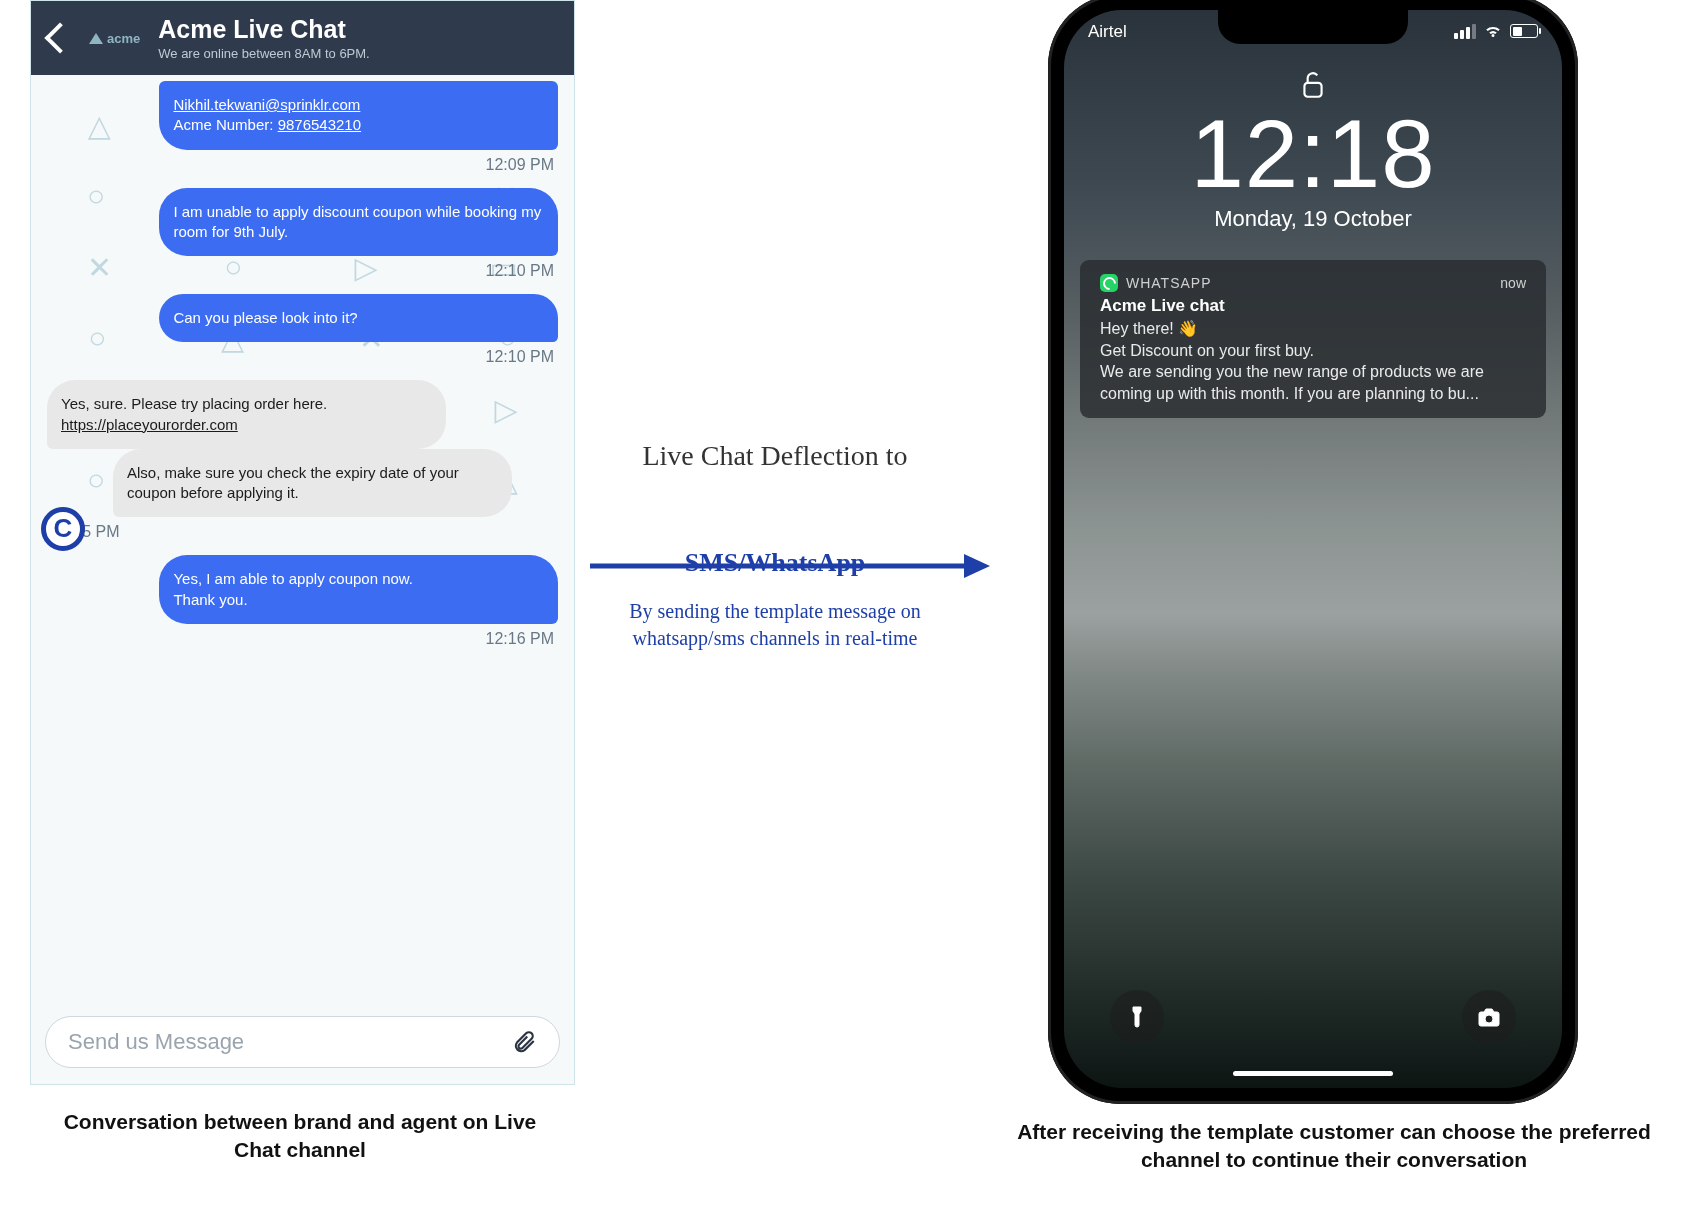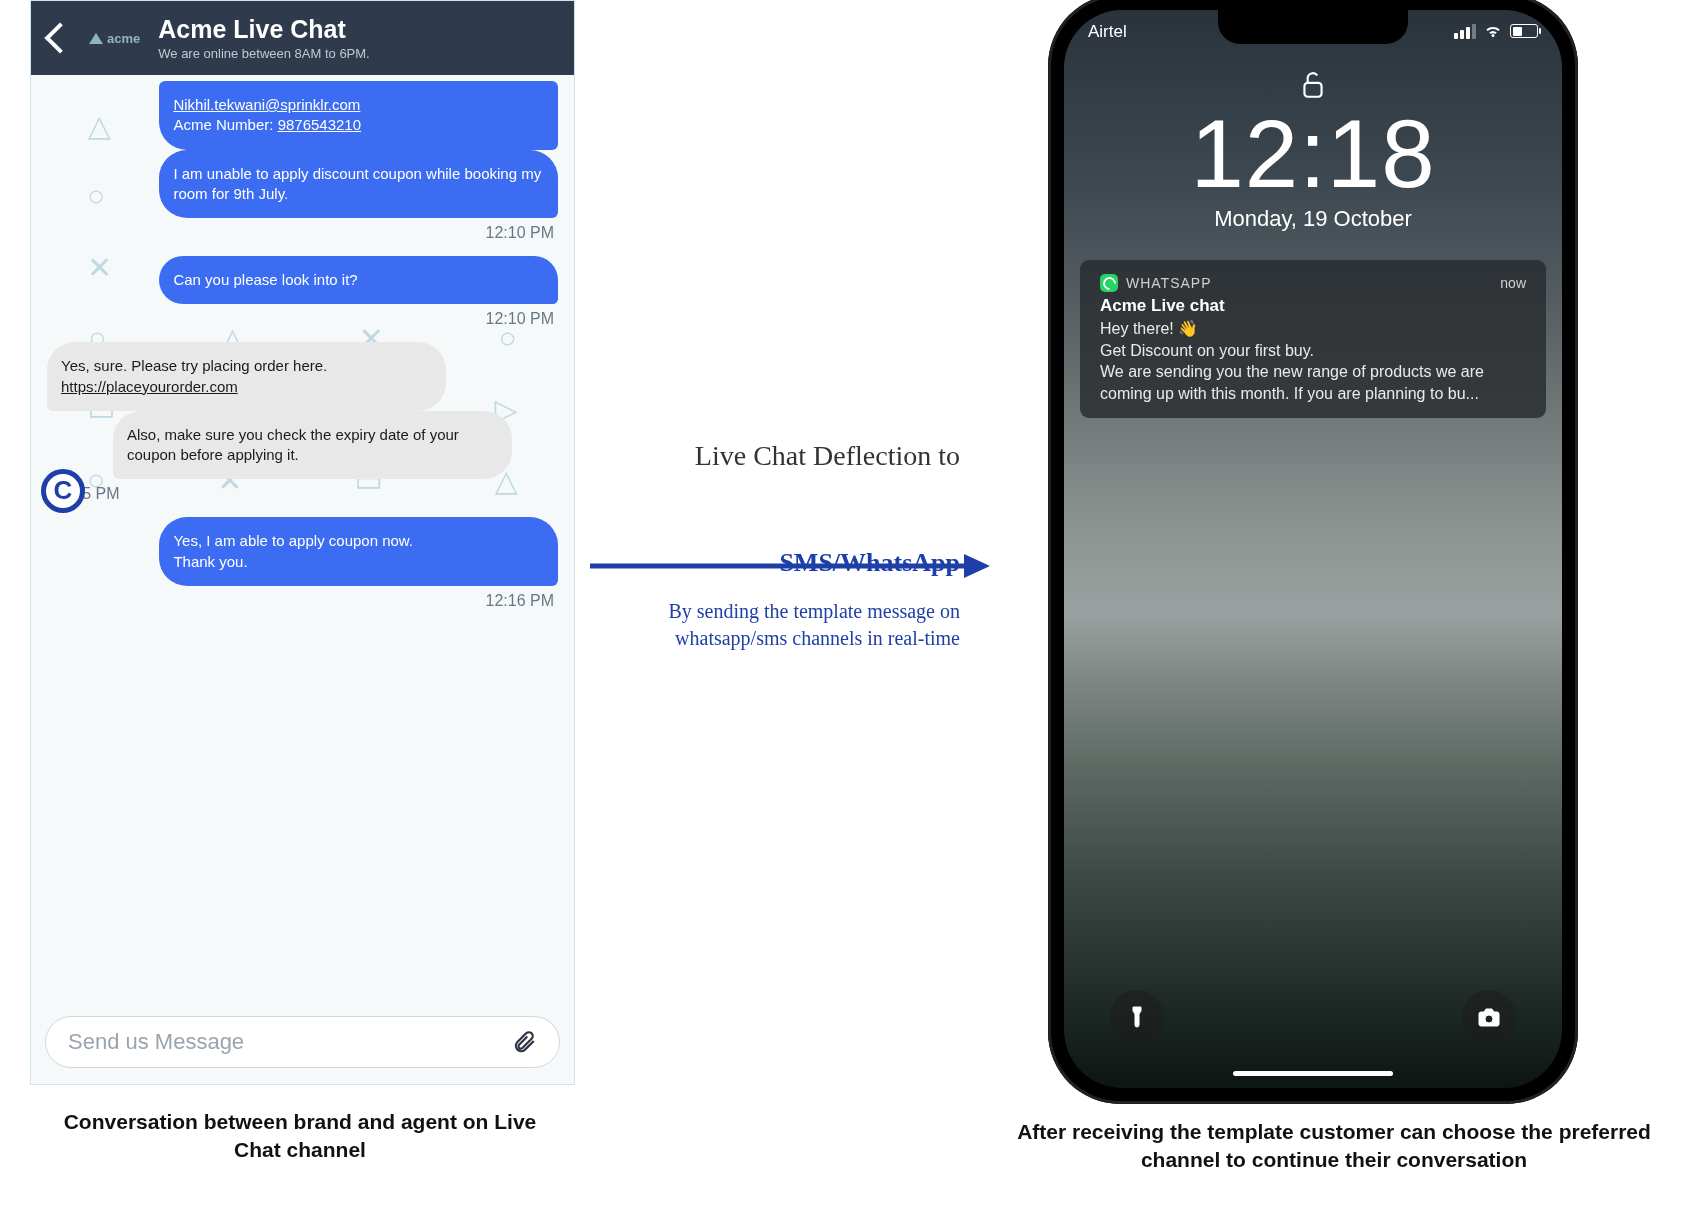--- a/index.html
+++ b/index.html
@@ -80,21 +80,21 @@
   }
   .chat-input .ph{color:#9AA4AE;font-size:22px;}
   .clip{width:26px;height:26px;position:relative;}
   .clip svg{width:26px;height:26px;stroke:#2A3442;}
 
   
   .mid{
     position:absolute;
     left:590px; top:440px;
     width:370px;
-    text-align:right;
+    text-align:center;
   }
   .mid .l1{font-family:"Comic Sans MS","Segoe Script",cursive;font-size:28px;color:#333;}
   .mid .l2{font-family:"Comic Sans MS","Segoe Script",cursive;font-size:26px;font-weight:700;color:var(--arrow);margin-top:76px;}
   .mid .l3{font-family:"Comic Sans MS","Segoe Script",cursive;font-size:20px;color:var(--arrow);margin-top:20px;line-height:1.35;}
   .arrow{position:absolute;left:590px;top:550px;width:400px;height:32px;}
   .arrow svg{width:100%;height:100%;}
 
   
   .phone{
     position:absolute;
@@ -221,20 +221,21 @@
     </div>
   </div>
 
   <div class="chat-body">
     <div style="position:relative;z-index:2;">
 
       <div class="msg sent" style="border-top-left-radius:6px;border-top-right-radius:6px;">
         <span class="link">Nikhil.tekwani@sprinklr.com</span><br>
         <span>Acme Number: </span><span class="link">9876543210</span>
       </div>
+      <div class="ts r">12:09 PM</div>
 
       <div class="msg sent">I am unable to apply discount coupon while booking my room for 9th July.</div>
       <div class="ts r">12:10 PM</div>
 
       <div class="msg sent">Can you please look into it?</div>
       <div class="ts r">12:10 PM</div>
 
       <div class="msg recv">
         <span>Yes, sure. Please try placing order here.</span><br>
         <span class="link">https://placeyourorder.com</span>

